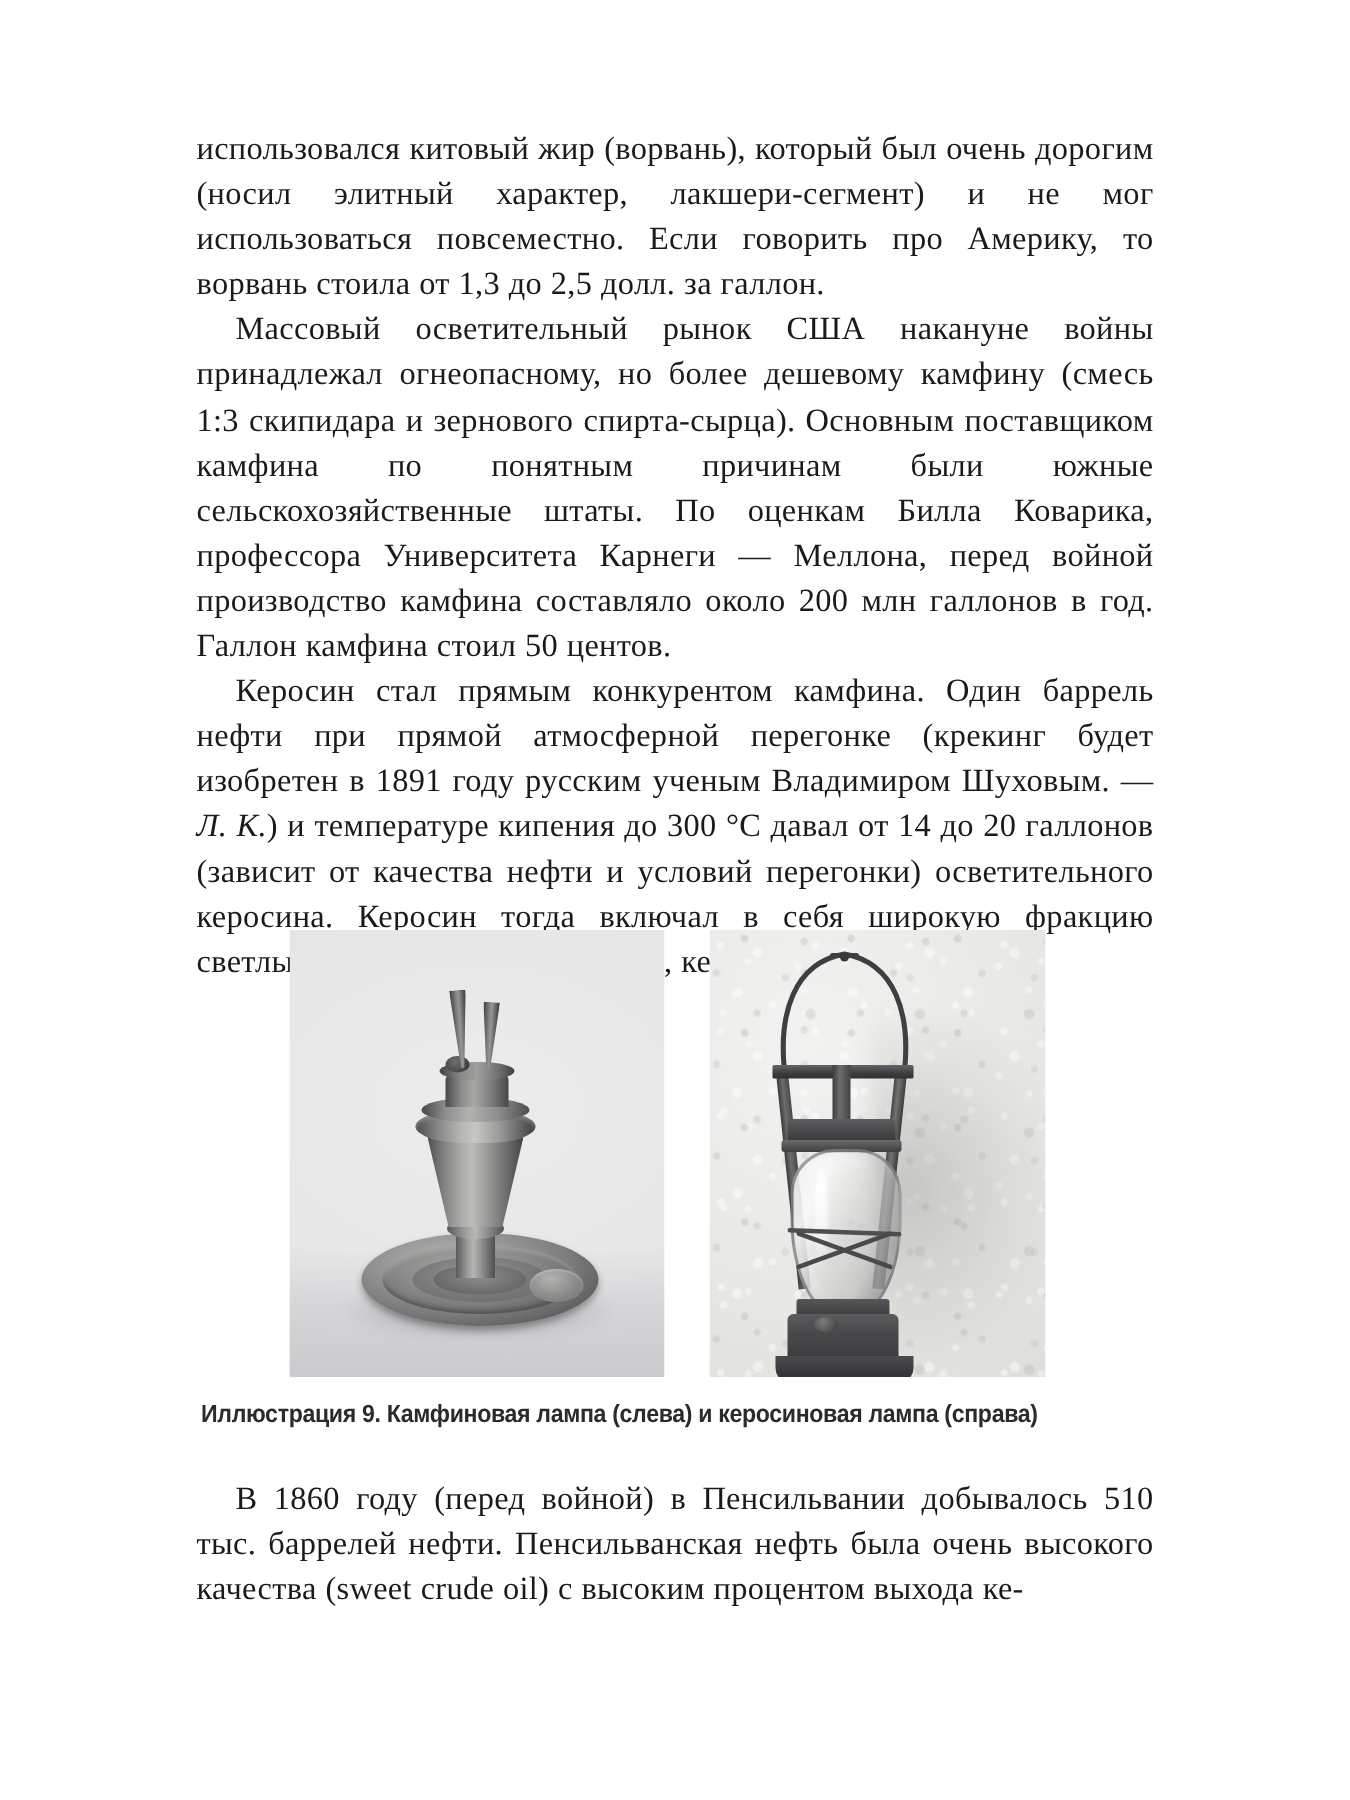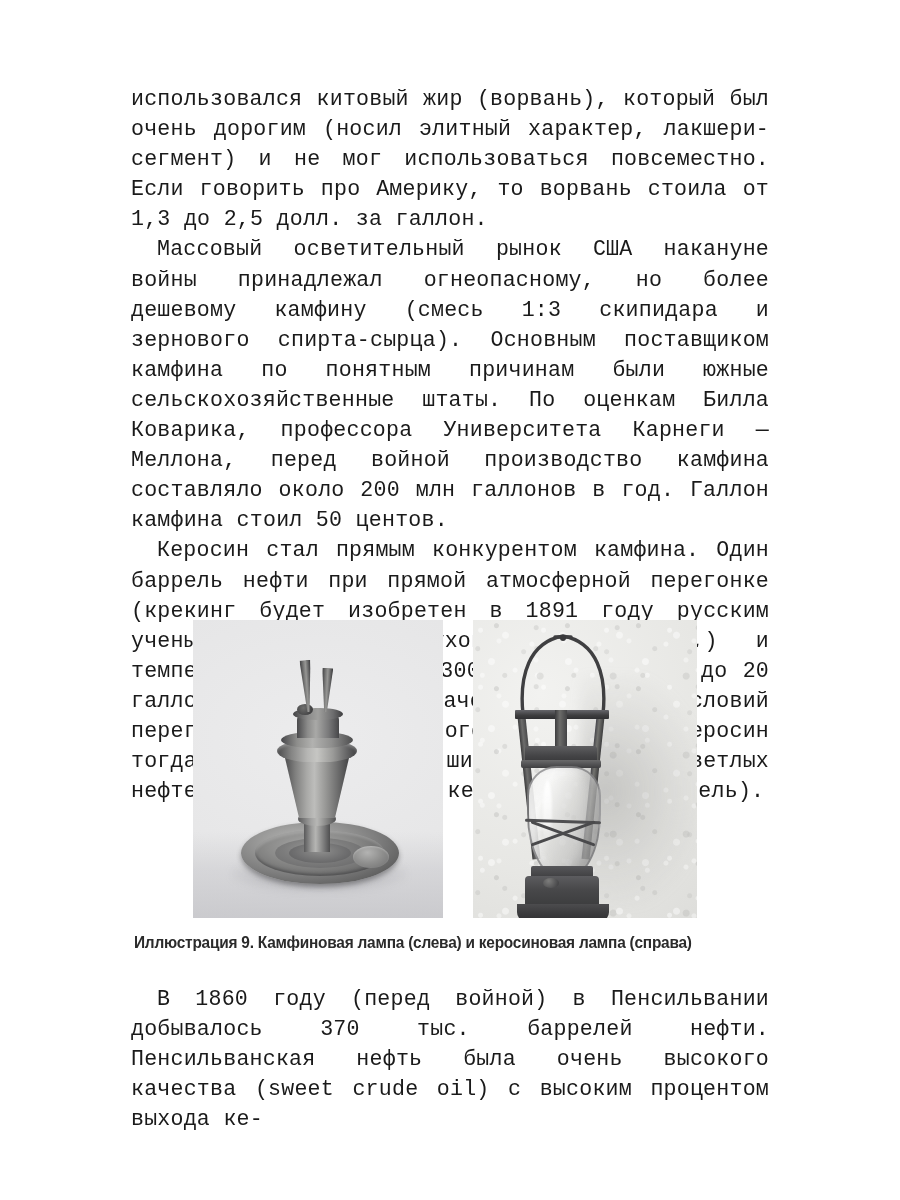--- a/index.html
+++ b/index.html
@@ -32,21 +32,20 @@
   }
 
   p.body-par {
     margin: 0;
     font-size: 21.6px;
     line-height: 30.1px;
     text-align: justify;
     text-indent: 26px;
     letter-spacing: 0.01em;
     word-spacing: 0.01em;
-    font-family: Liberation Mono, monospace;
     -webkit-font-smoothing: antialiased;
   }
   p.body-par.no-indent { text-indent: 0; }
   p.body-par + p.body-par { margin-top: 0; }
 
   .ital { font-style: italic; }
 
   
   .figure-row {
     position: absolute;
@@ -444,17 +443,17 @@
         <div class="ker ker-knob"></div>
         <div class="ker ker-foot"></div>
       </div>
     </div>
 
   </div>
 
   <div class="caption">Иллюстрация 9. Камфиновая лампа (слева) и керосиновая лампа (справа)</div>
 
   <div class="content" style="top: 984px;">
-    <p class="body-par">В 1860 году (перед войной) в Пенсильвании добывалось 370 тыс. баррелей нефти. Пенсильванская нефть была очень высокого качества (sweet crude oil) с высоким процентом выхода ке-</p>
+    <p class="body-par">В 1860 году (перед войной) в Пенсильвании добывалось 510 тыс. баррелей нефти. Пенсильванская нефть была очень высокого качества (sweet crude oil) с высоким процентом выхода ке-</p>
   </div>
 
 
 </div>
 
 </body></html>

